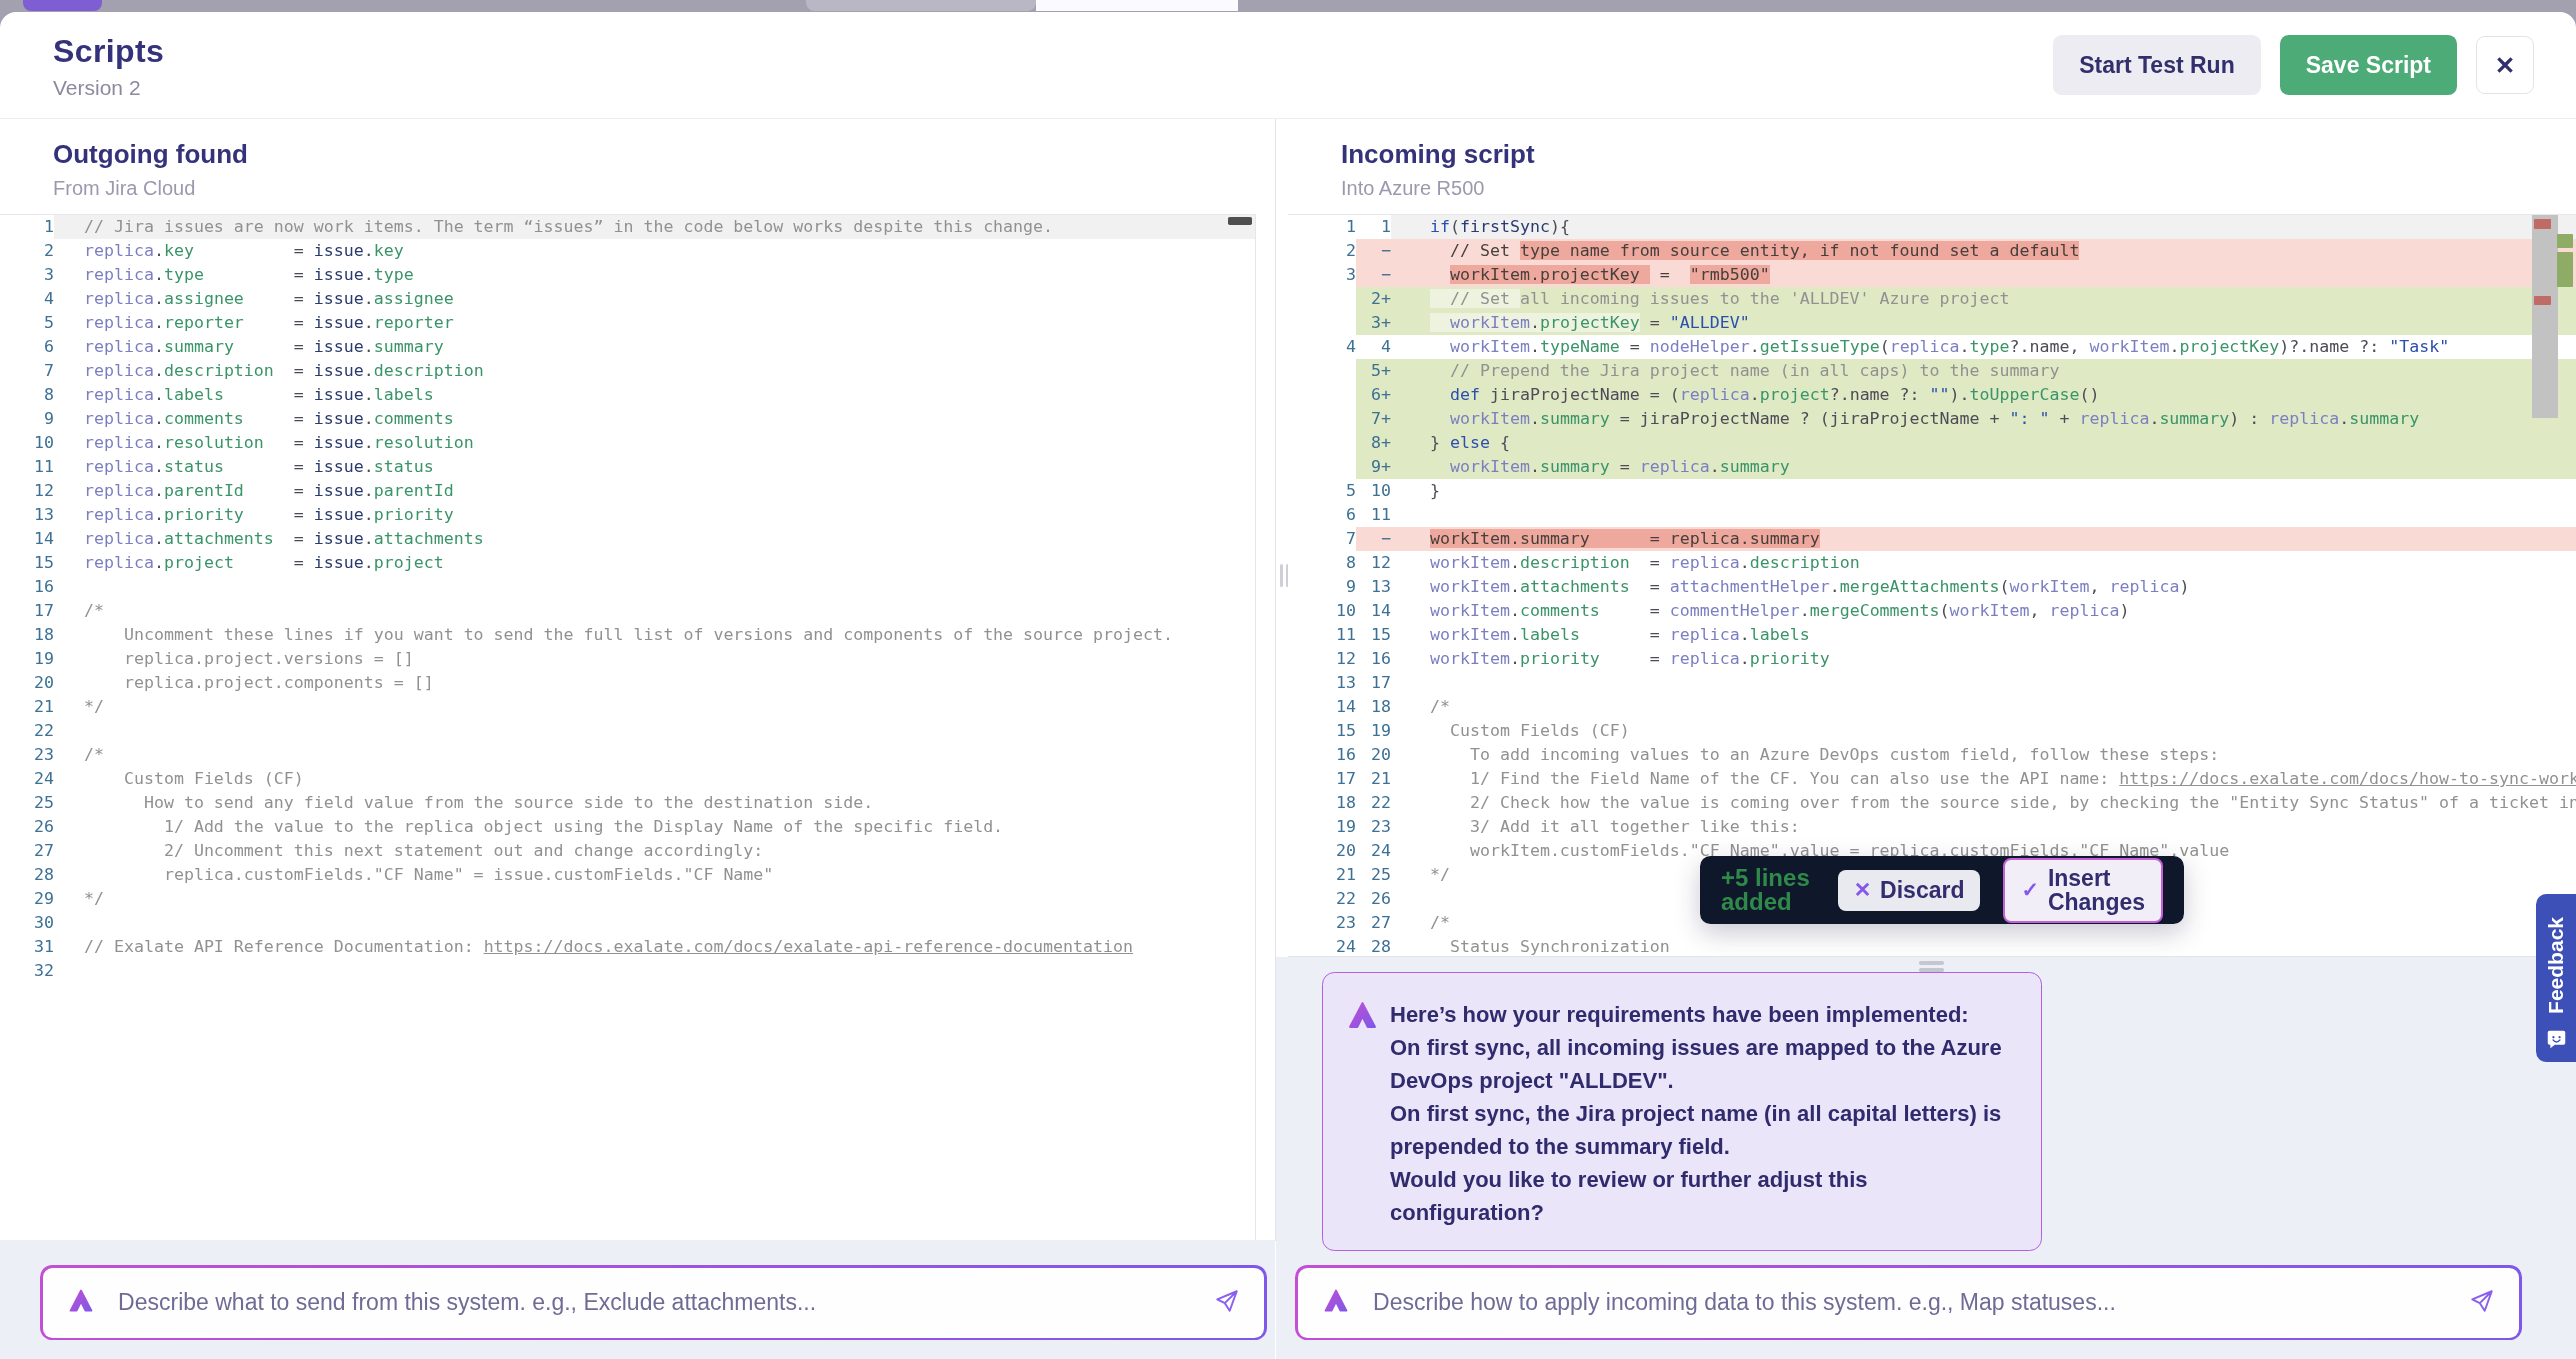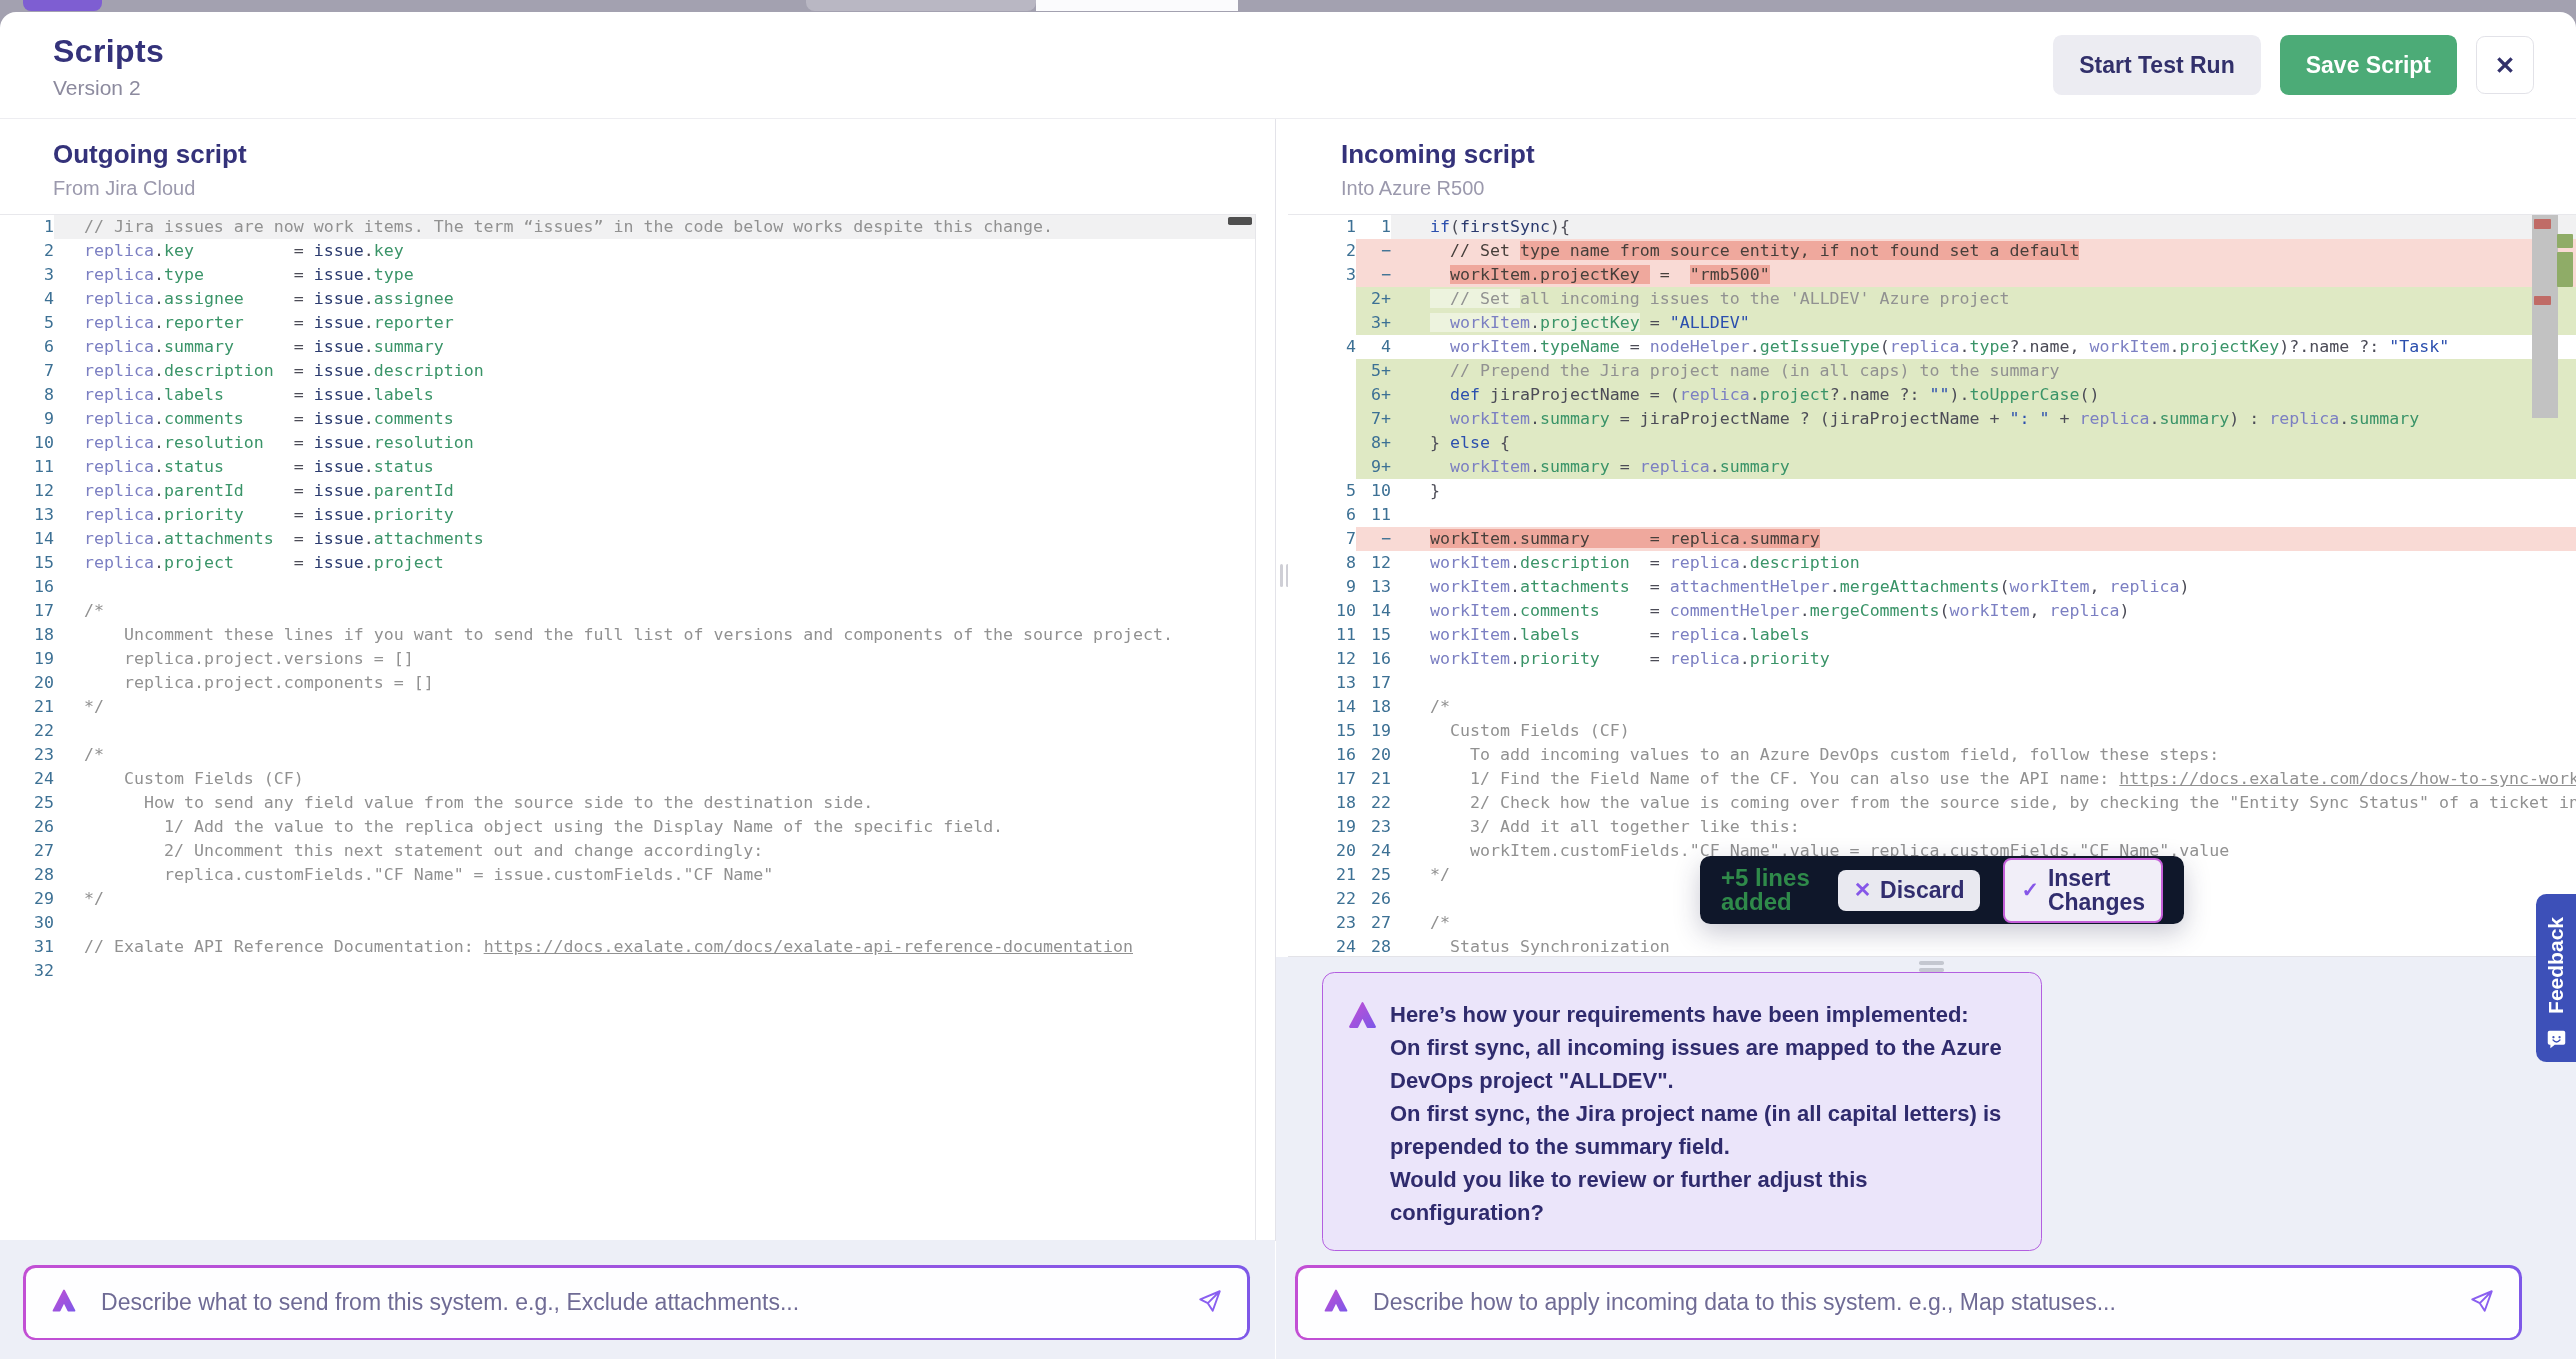--- a/index.html
+++ b/index.html
@@ -87,21 +87,21 @@
   .h-handle i { display:block; width:24.5px; height:3.5px; background:#c4c7d0; border-radius:1.8px; margin-bottom:3.5px; }
 
   
   .assistant-box { position:absolute; left:1322px; top:960px; width:720px; min-height:230px; background:#ebe5fa; border:1.3px solid #b35fe0; border-radius:12.3px; padding:24.5px 26px 21px 67px; }
   .assistant-box .ai-logo { position:absolute; left:23px; top:26px; }
   .assistant-text { font-size:22px; line-height:33px; color:#2f2b6d; font-weight:bold; }
   .assistant-text p { margin:0; }
 
   
   .prompt-wrap { position:absolute; top:1253px; height:75px; border-radius:12.3px; padding:2.6px; }
-  .prompt-wrap.left { left:23px; width:1227px; background:linear-gradient(90deg,#c24fd4,#7e58e8); }
+  .prompt-wrap.left { left:40px; width:1227px; background:linear-gradient(90deg,#c24fd4,#7e58e8); }
   .prompt-wrap.right { left:1295px; width:1227px; background:linear-gradient(90deg,#c24fd4,#7e58e8); }
   .prompt-inner { background:#fefeff; border-radius:9.6px; height:70px; display:flex; align-items:center; padding:0 24.5px; gap:23px; }
   .prompt-placeholder { color:#6f6b95; font-size:23px; flex:1; }
 
   
   .feedback-tab { position:absolute; right:0; top:894px; width:40px; height:168px; background:#3d50b8; border-radius:10.5px 0 0 10.5px; display:flex; flex-direction:column; align-items:center; z-index:50; cursor:pointer; }
   .feedback-label { writing-mode:vertical-rl; transform:rotate(180deg); color:#ffffff; font-size:21px; font-weight:bold; margin-top:23px; }
   .feedback-tab svg { margin-top:auto; margin-bottom:12.3px; }
 </style>
 </head>
@@ -121,21 +121,21 @@
     <div class="header-actions">
       <div class="btn btn-secondary">Start Test Run</div>
       <div class="btn btn-primary">Save Script</div>
       <div class="btn btn-close">
           <span>✕</span>
         </div>
     </div>
   </div>
 
   <div class="pane-header left-pane-header">
-    <div class="pane-title">Outgoing script</div>
+    <div class="pane-title">Outgoing found</div>
     <div class="pane-sub">From Jira Cloud</div>
   </div>
   <div class="pane-header right-pane-header">
     <div class="pane-title">Incoming script</div>
     <div class="pane-sub">Into Azure R500</div>
   </div>
 
   <div class="divider-line"></div>
   <div class="v-handle">
       <i></i>

